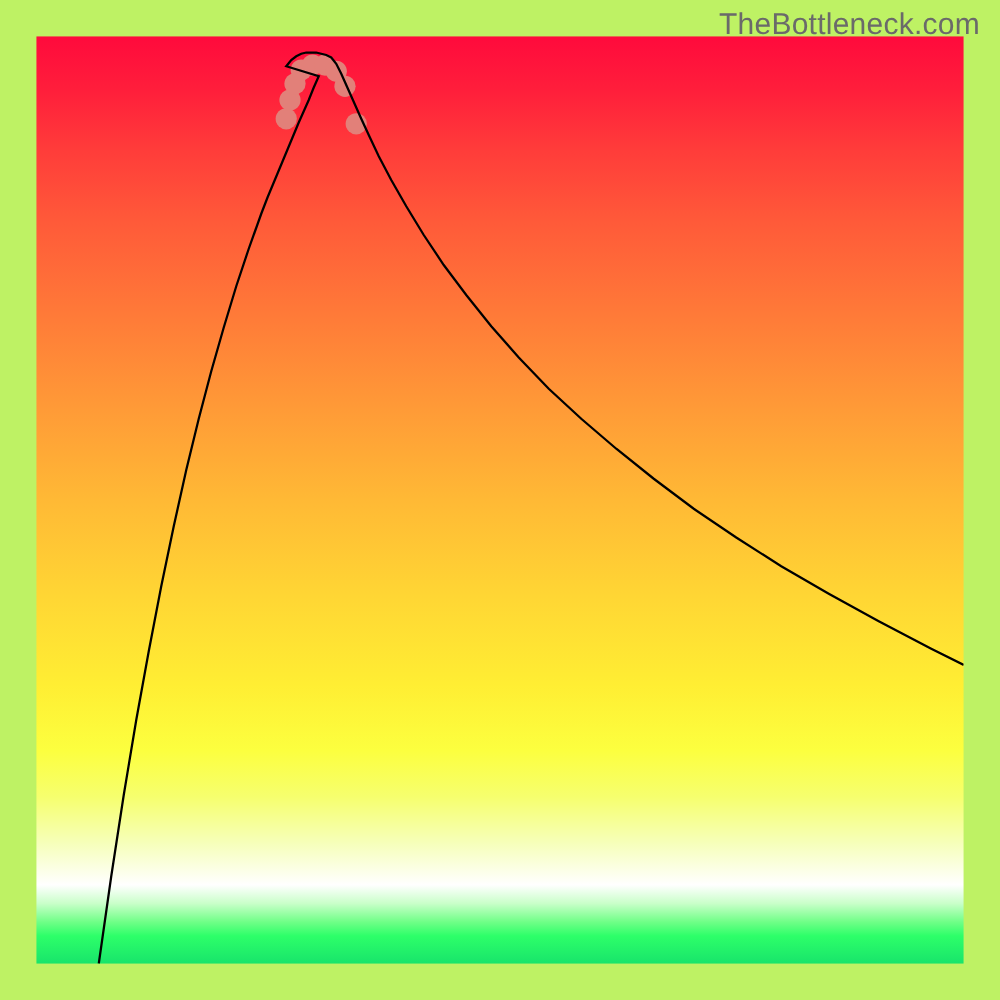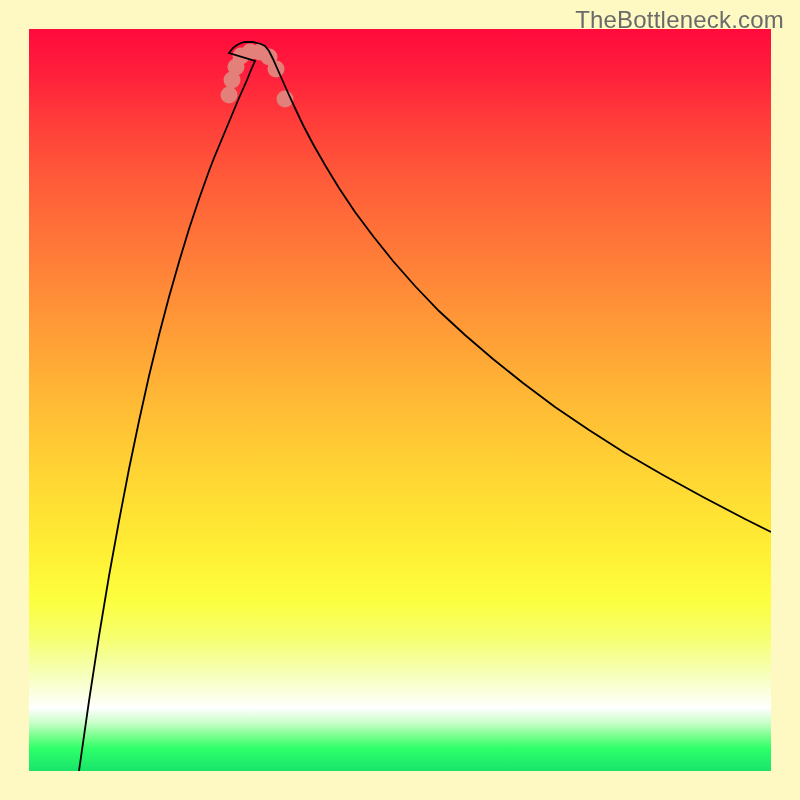--- a/index.html
+++ b/index.html
@@ -1,21 +1,21 @@
 <!DOCTYPE html>
 <html><head>
 <meta charset="utf-8">
 <style>
   * { margin: 0; padding: 0; box-sizing: border-box; }
   html, body { width: 800px; height: 800px; overflow: hidden; background: #000; }
   .frame {
     position: relative;
     width: 800px;
     height: 800px;
-    background: #fef9c3;
+    background: #bef264;
   }
   .watermark {
     position: absolute;
     top: 6px;
     right: 16px;
     font-family: Arial, Helvetica, sans-serif;
     font-size: 24px;
     font-weight: 500;
     color: #6a6a6a;
     letter-spacing: 0.2px;

